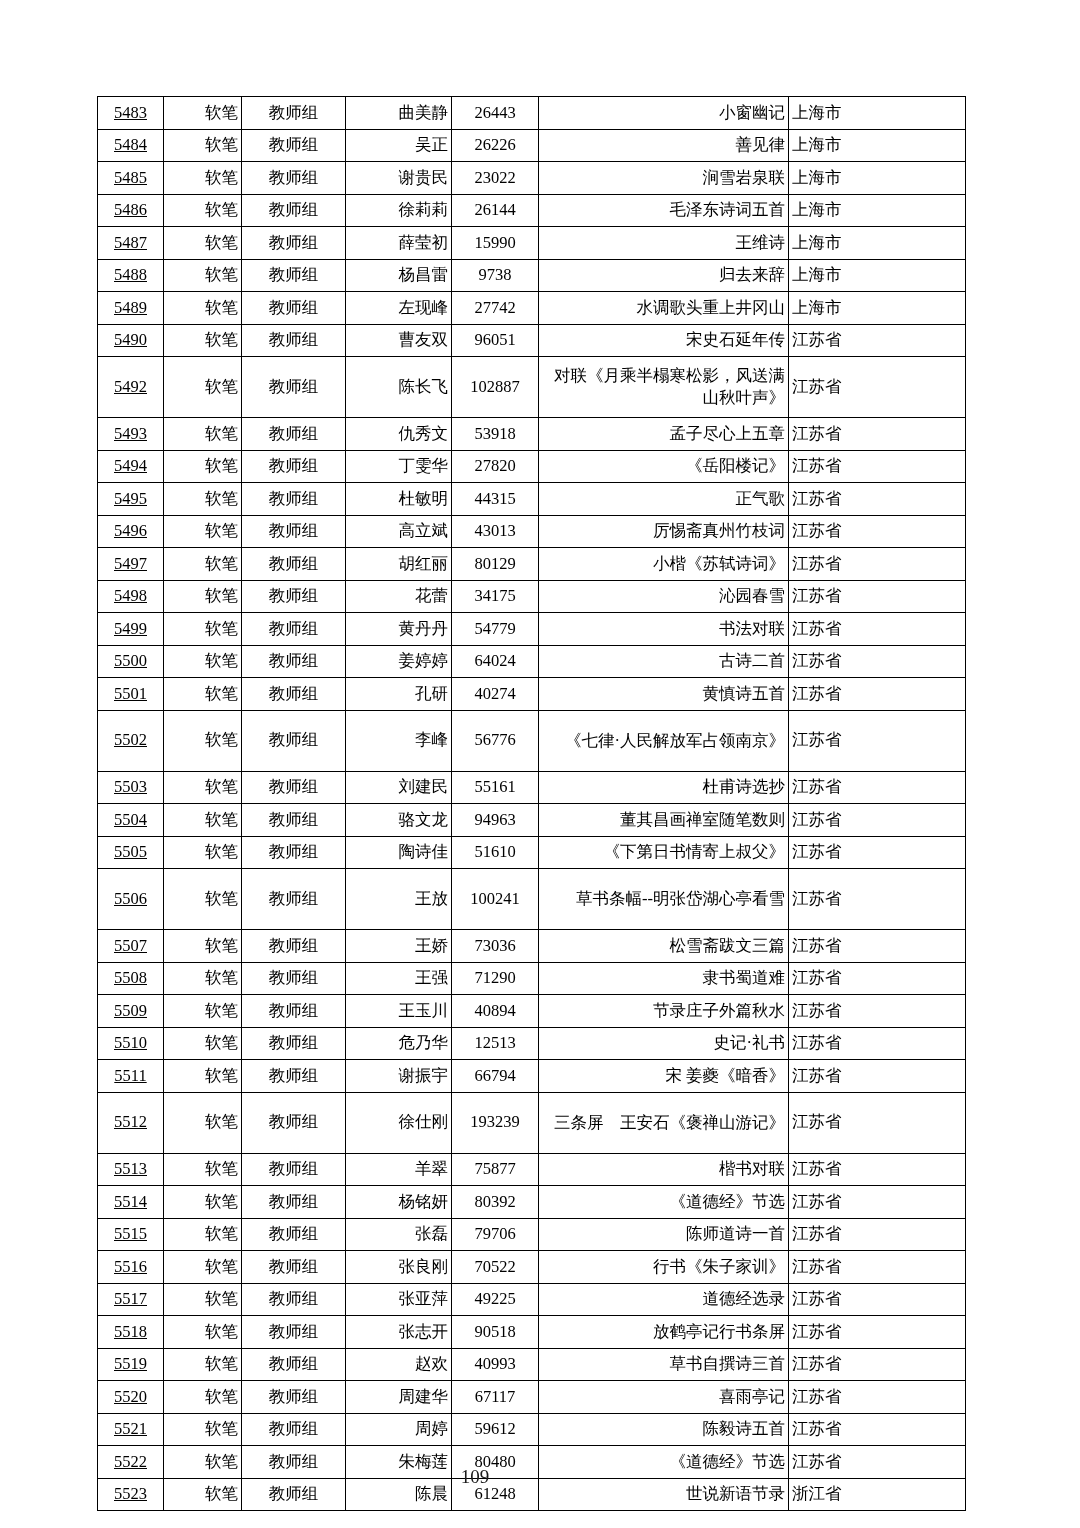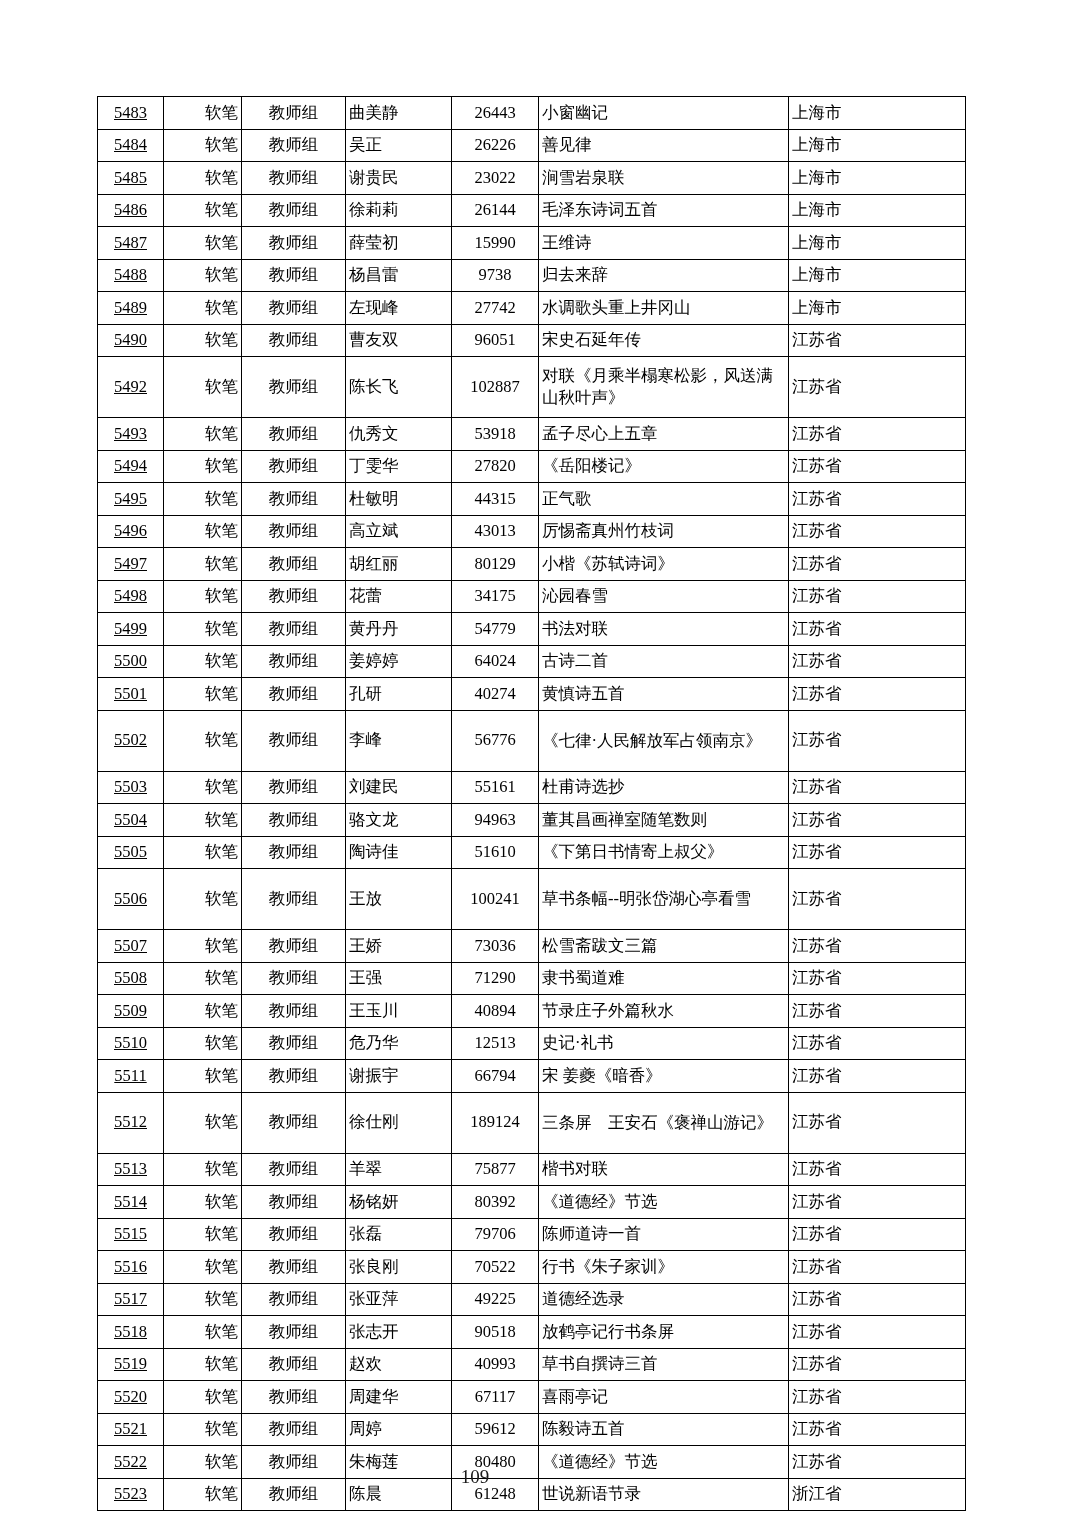--- a/index.html
+++ b/index.html
@@ -48,23 +48,23 @@
   col.c-cat    { width: 78px; }
   col.c-grp    { width: 104px; }
   col.c-name   { width: 106px; }
   col.c-num    { width: 87px; }
   col.c-work   { width: 250px; }
   col.c-region { width: 177px; }
 
   td.cell-id     { text-align: center; font-family: "Liberation Serif","DejaVu Serif",serif; letter-spacing: 0px; text-decoration: underline; }
   td.cell-cat    { text-align: right; }
   td.cell-grp    { text-align: center; }
-  td.cell-name   { text-align: left; margin-top: 10px; }
+  td.cell-name   { text-align: right; margin-top: 10px; }
   td.cell-num    { text-align: center; }
-  td.cell-work   { text-align: left; padding-left: 5px; white-space: normal; }
+  td.cell-work   { text-align: right; padding-left: 5px; white-space: normal; }
   td.cell-region { text-align: left; }
 
   tr.tall td { height: 56px; }
   tr.std  td { height: 27.5px; }
 
   .work-two {
     display: block;
     line-height: 1.32;
     white-space: normal;
   }
@@ -352,21 +352,21 @@
             <td class="cell-name">谢振宇</td>
             <td class="cell-num">66794</td>
             <td class="cell-work">宋 姜夔《暗香》</td>
             <td class="cell-region">江苏省</td>
           </tr>
           <tr class="tall">
             <td class="cell-id">5512</td>
             <td class="cell-cat">软笔</td>
             <td class="cell-grp">教师组</td>
             <td class="cell-name">徐仕刚</td>
-            <td class="cell-num">189124</td>
+            <td class="cell-num">193239</td>
             <td class="cell-work">
               <span class="work-two">三条屏　王安石《褒禅山游记》</span>
             </td>
             <td class="cell-region">江苏省</td>
           </tr>
           <tr class="std">
             <td class="cell-id">5513</td>
             <td class="cell-cat">软笔</td>
             <td class="cell-grp">教师组</td>
             <td class="cell-name">羊翠</td>

